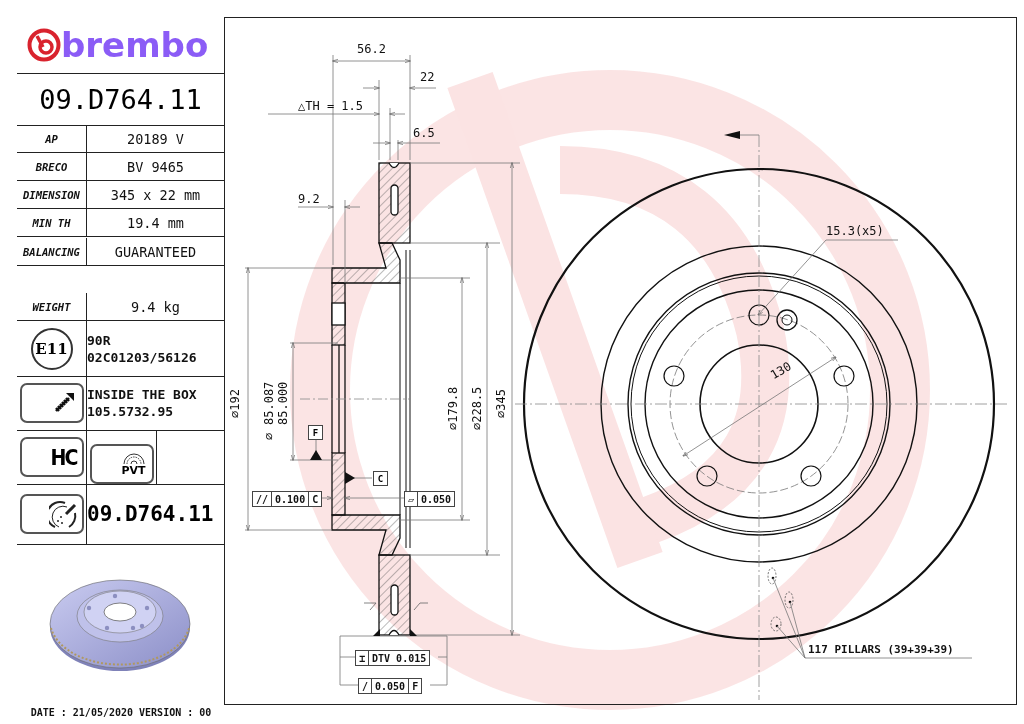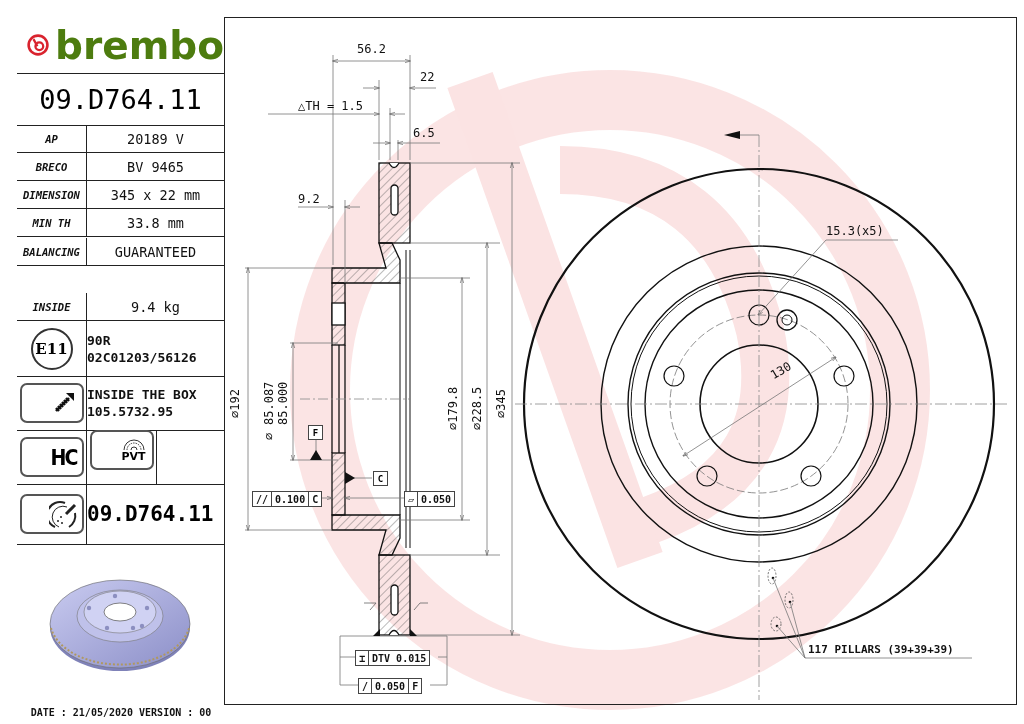--- a/index.html
+++ b/index.html
@@ -1,32 +1,32 @@
 <!DOCTYPE html>
 <html><head>
 <meta charset="utf-8">
 <style>
   html, body { margin:0; padding:0; }
   body { width:1024px; height:724px; background:#ffffff; position:relative; overflow:hidden; font-family:"DejaVu Sans", sans-serif; }
   .frame { position:absolute; left:17px; top:17px; width:1000px; height:688px; border:1px solid #222; box-sizing:border-box; }
   .sidebar { position:absolute; left:17px; top:17px; width:208px; height:688px; border-right:1px solid #222; box-sizing:border-box; background:#fff; }
   .logo-cell { position:absolute; left:0; top:0; width:207px; height:56px; border-bottom:1px solid #222; display:flex; align-items:center; }
   .logo-cell svg { margin-left:10px; }
-  .logo-text { font-family:"DejaVu Sans", sans-serif; font-weight:bold; font-size:39px; color:#4d7c0f; margin-left:6px; letter-spacing:0px; }
+  .logo-text { font-family:"DejaVu Sans", sans-serif; font-weight:bold; font-size:34px; color:#8b5cf6; margin-left:0; letter-spacing:0px; }
   .code-cell { position:absolute; left:0; top:56px; width:207px; height:52px; border-bottom:1px solid #222; display:flex; align-items:center; justify-content:center; font-family:"DejaVu Sans Mono", monospace; font-size:27px; color:#000; }
   .spec-row { position:absolute; left:0; width:207px; height:27px; border-bottom:1px solid #222; display:flex; }
   .spec-row .k { width:69px; border-right:1px solid #222; display:flex; align-items:center; justify-content:center; font-family:"DejaVu Sans Mono", monospace; font-size:10.5px; font-weight:bold; color:#111;font-style:italic; }
   .spec-row .v { flex:1; display:flex; align-items:center; justify-content:center; font-family:"DejaVu Sans Mono", monospace; font-size:13.5px; color:#111; }
   .icon-row { position:absolute; left:0; width:207px; border-bottom:1px solid #222; display:flex; }
   .icon-row .ic { width:69px; border-right:1px solid #222; display:flex; align-items:center; justify-content:center; }
   .icon-row .tx { flex:1; display:flex; flex-direction:column; justify-content:center; font-family:"DejaVu Sans Mono", monospace; font-size:13px; color:#111; line-height:17px;font-weight:bold; }
   .badge-e11 { width:38px; height:38px; border:2px solid #333; border-radius:50%; display:flex; align-items:center; justify-content:center; font-family:"DejaVu Serif", serif; font-weight:bold; font-size:15px; }
   .rounded-icon { width:36px; height:36px; border:2px solid #555; border-radius:7px; display:flex; align-items:center; justify-content:center; background:#fff;padding-left:24px; }
   .hc-text { font-family:"DejaVu Sans", sans-serif; font-weight:bold; font-size:19px; letter-spacing:-2px; transform:scaleY(1.15); }
-  .pvt-cell { width:69px; border-right:1px solid #222; display:flex; align-items:flex-start; justify-content:center; }
+  .pvt-cell { width:69px; border-right:1px solid #222; display:flex; align-items:flex-end; justify-content:center; }
   .pvt-text { font-family:"DejaVu Sans", sans-serif; font-weight:bold; font-size:11px; }
   .code2 { font-family:"DejaVu Sans Mono", monospace; font-size:21px; color:#000; }
   .render-cell { position:absolute; left:0; top:527px; width:207px; height:160px; }
   .date-line { position:absolute; left:17px; top:707px; width:208px; text-align:center; font-family:"DejaVu Sans Mono", monospace; font-weight:bold; font-size:10px; color:#111; }
   .drawing { position:absolute; left:0; top:0; width:1024px; height:724px; }
   .lbl { position:absolute; font-family:"DejaVu Sans Mono", monospace; font-size:11px; color:#111; white-space:nowrap; }
   .lbl-vert { position:absolute; font-family:"DejaVu Sans Mono", monospace; font-size:12px; color:#111; white-space:nowrap; transform-origin:left top; transform:rotate(-90deg); }
   .fcf { position:absolute; display:flex; border:1px solid #444; background:#fff; height:14px; font-family:"DejaVu Sans Mono", monospace; font-size:10px; font-weight:bold; color:#111; }
   .fcf span { display:flex; align-items:center; justify-content:center; padding:0 3px; border-right:1px solid #444; }
   .fcf span:last-child { border-right:none; }
@@ -65,28 +65,28 @@
   <div class="spec-row" style="top:136px;">
     <div class="k">BRECO</div>
     <div class="v">BV 9465</div>
   </div>
   <div class="spec-row" style="top:164px;">
     <div class="k">DIMENSION</div>
     <div class="v">345 x 22 mm</div>
   </div>
   <div class="spec-row" style="top:192px;">
     <div class="k">MIN TH</div>
-    <div class="v">33.8 mm</div>
+    <div class="v">19.4 mm</div>
   </div>
   <div class="spec-row" style="top:221px;">
     <div class="k">BALANCING</div>
     <div class="v">GUARANTEED</div>
   </div>
   <div class="spec-row" style="top:276px;">
-    <div class="k">INSIDE</div>
+    <div class="k">WEIGHT</div>
     <div class="v">9.4 kg</div>
   </div>
 
   <div class="icon-row" style="top:304px; height:55px;">
     <div class="ic">
       <div class="badge-e11">E11</div>
     </div>
     <div class="tx">
       <span>90R</span>
       <span>02C01203/56126</span>

